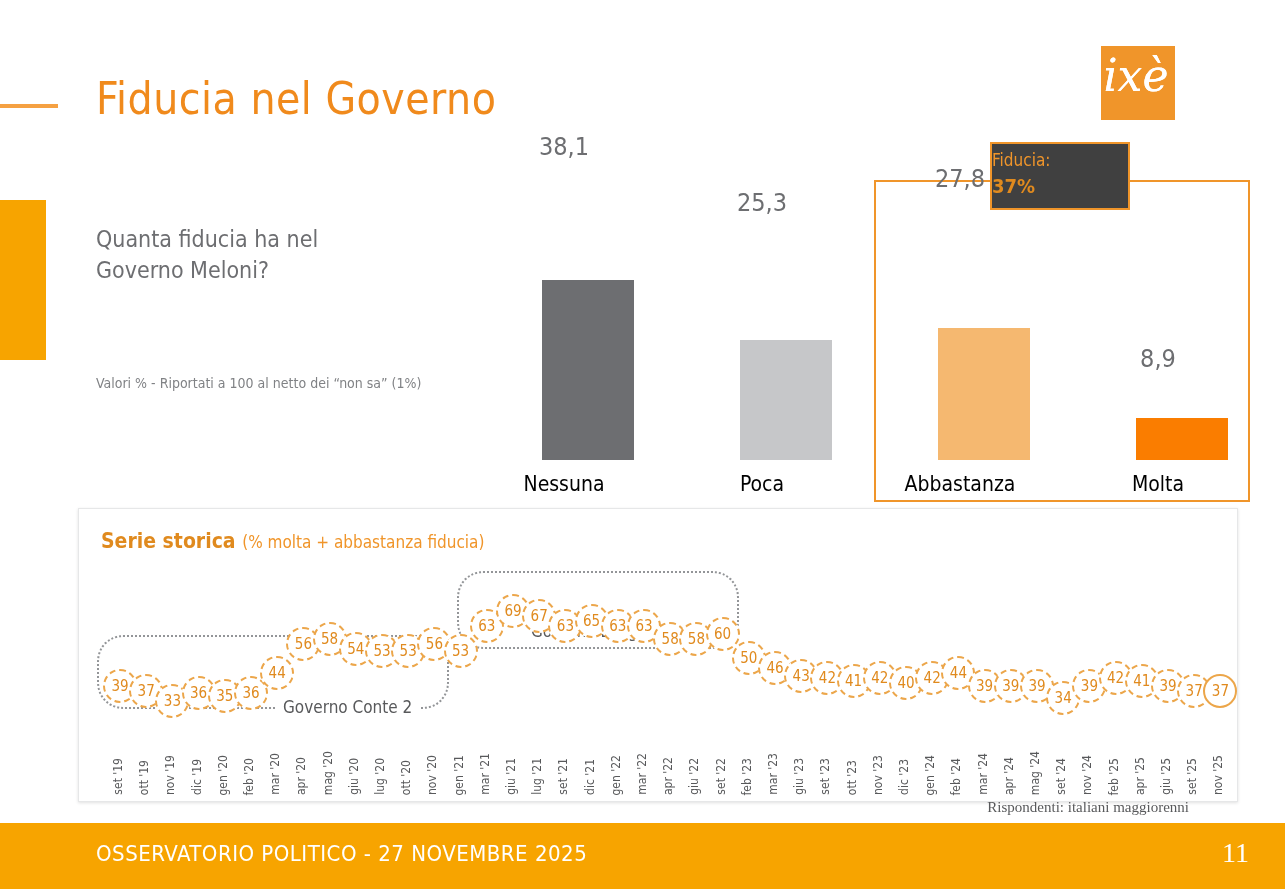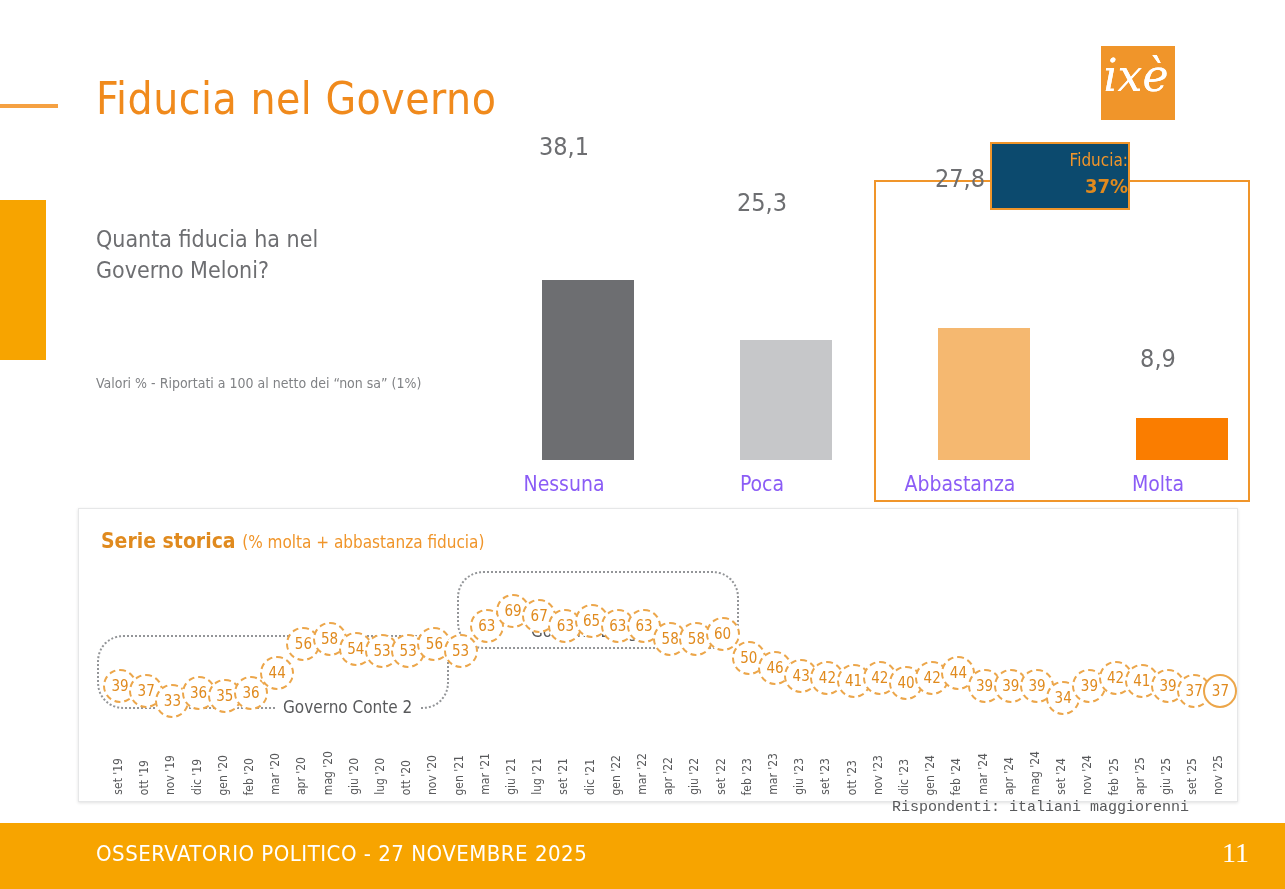--- a/index.html
+++ b/index.html
@@ -66,31 +66,31 @@
   .barchart { position:absolute; left:470px; top:180px; width:780px; height:320px; }
   .bar-wrap { position:absolute; bottom:40px; width:92px;padding-left:24px; }
   .bar { width:92px; }
   .bar-val {
     position:absolute; width:140px; left:-24px; text-align:center;
     font-size:25px; color:#6d6e71;
     font-family:"DejaVu Sans Condensed","Liberation Sans", sans-serif;
   }
   .bar-lbl {
     position:absolute; bottom:-36px; width:180px; left:-44px; text-align:center;
-    font-size:21px; color:#8b5cf6;
+    font-size:21px; color:#000000;
     font-family:"DejaVu Sans Condensed","Liberation Sans", sans-serif;
   }
   .highlight-box {
     position:absolute; left:404px; top:0px; width:376px; height:322px;
     border:2px solid #f0952a;
   }
   .fiducia-box {
     position:absolute; left:520px; top:-38px; width:140px; height:68px;
-    border:2px solid #f0952a; background:#0c4a6e;
-    text-align:right;
+    border:2px solid #f0952a; background:#404040;
+    text-align:left;
   }
   .fiducia-lbl { font-size:17px; color:#f0952a; margin-top:6px;
     font-family:"DejaVu Sans Condensed","Liberation Sans", sans-serif; }
   .fiducia-val { font-size:20px; color:#e08a1e; font-weight:bold; margin-top:4px;
     font-family:"DejaVu Sans Condensed","Liberation Sans", sans-serif; }
 
   
   .series-panel {
     position:absolute; left:78px; top:508px; width:1160px; height:294px;
     background:#ffffff; border:1px solid #e6e7e8;
@@ -139,21 +139,21 @@
     background:#f7a400;
   }
   .footer-text {
     position:absolute; left:96px; top:18px;
     font-size:22px; color:#ffffff; letter-spacing:0.5px;
     font-family:"DejaVu Sans Condensed","Liberation Sans", sans-serif;
   }
   .footer-note {
     position:absolute; right:96px; top:-24px;
     font-size:15px; color:#58595b;
-    font-family:Liberation Mono, monospace;
+    font-family:Liberation Serif, serif;
   }
   .page-num {
     position:absolute; right:36px; top:14px;
     font-size:28px; color:#ffffff;
     font-family:Liberation Serif, serif;
   }
 </style>
 </head>
 <body>
 

